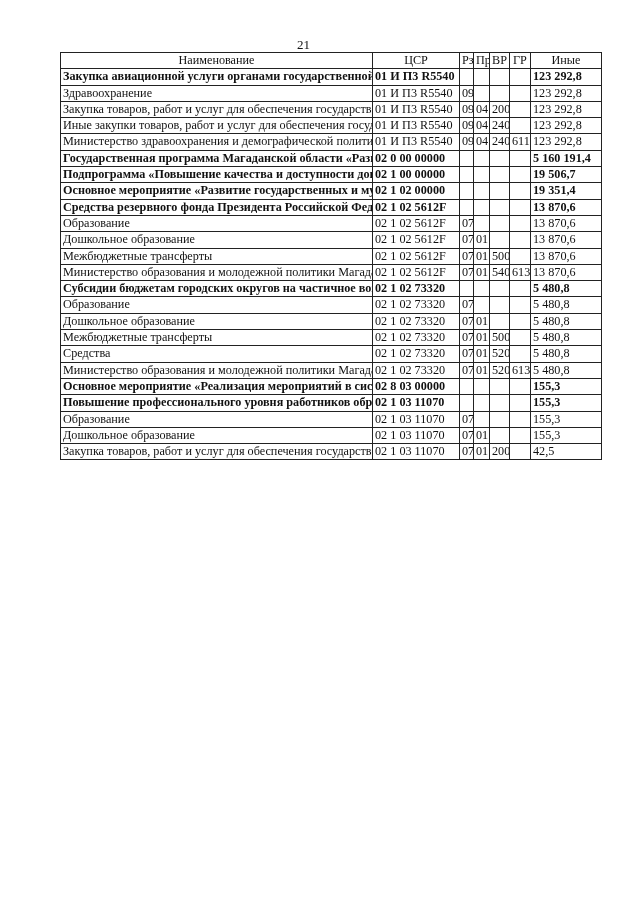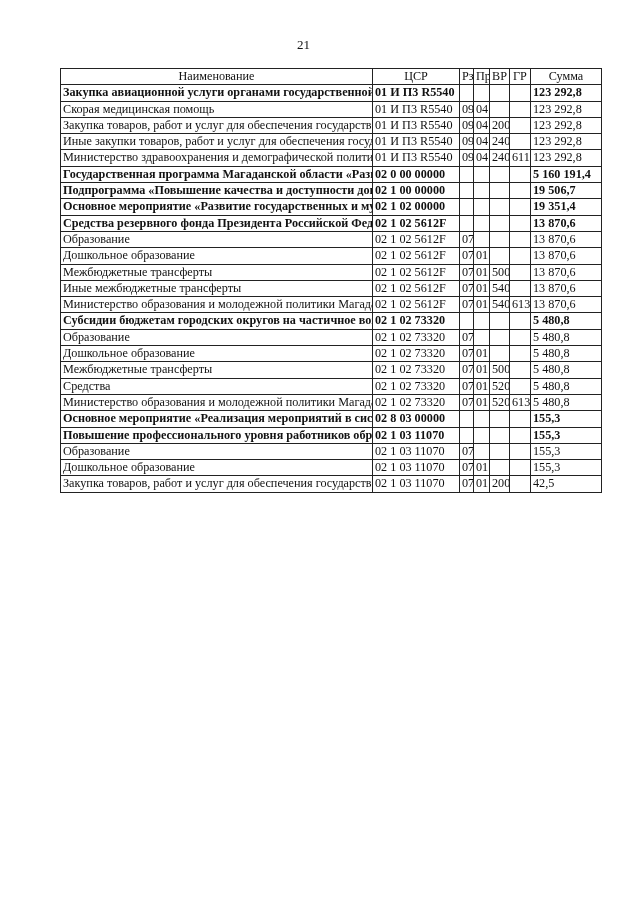--- a/index.html
+++ b/index.html
@@ -1,19 +1,19 @@
 <!DOCTYPE html>
 <html><head>
 <meta charset="utf-8">
 <style>
   html, body { margin: 0; padding: 0; background: #ffffff; }
   body { width: 640px; height: 905px; position: relative; overflow: hidden;
          font-family: "Liberation Serif", "DejaVu Serif", serif; color: #111; }
   .page-num { position: absolute; top: 37px; left: 0; width: 607px; text-align: center; font-size: 13px; }
-  table.budget { position: absolute; top: 68px; left: 60px; width: 541px;
+  table.budget { position: absolute; top: 52px; left: 60px; width: 541px;
                  border-collapse: collapse; table-layout: fixed; font-size: 12.2px; line-height: 15.3px; }
   table.budget td, table.budget th { border: 1px solid #222; padding: 0 2px; vertical-align: bottom; overflow: hidden; white-space: nowrap; }
   table.budget th { font-weight: normal; text-align: center; vertical-align: middle; height: 15px; }
   td.name { white-space: normal; text-align: justify; text-align-last: left; }
   td.csr { padding-left: 2px; margin-left: 32px; }
   td.small { padding: 0 1px; }
   td.sum { text-align: left; }
   tr.bold td { font-weight: bold; }
 </style>
 </head>
@@ -32,38 +32,38 @@
     <col style="width:71px">
   </colgroup>
   <thead>
     <tr>
       <th>Наименование</th>
       <th>ЦСР</th>
       <th class="small">Рз</th>
       <th class="small">Пр</th>
       <th class="small">ВР</th>
       <th class="small">ГР</th>
-      <th>Сумма</th>
+      <th>Иные</th>
     </tr>
   </thead>
   <tbody id="tbody">
       <tr class="bold">
         <td class="name">Закупка авиационной услуги органами государственной власти субъектов Российской Федерации для оказания медицинской помощи с применением авиации</td>
         <td class="csr">01 И П3 R5540</td>
         <td class="small"></td>
         <td class="small"></td>
         <td class="small"></td>
         <td class="small"></td>
         <td class="sum">123 292,8</td>
       </tr>
       <tr>
-        <td class="name">Скорая медицинская помощь</td>
-        <td class="csr">01 И П3 R5540</td>
-        <td class="small">09</td>
-        <td class="small">04</td>
+        <td class="name">Здравоохранение</td>
+        <td class="csr">01 И П3 R5540</td>
+        <td class="small">09</td>
+        <td class="small"></td>
         <td class="small"></td>
         <td class="small"></td>
         <td class="sum">123 292,8</td>
       </tr>
       <tr>
         <td class="name">Закупка товаров, работ и услуг для обеспечения государственных (муниципальных) нужд</td>
         <td class="csr">01 И П3 R5540</td>
         <td class="small">09</td>
         <td class="small">04</td>
         <td class="small">200</td>
@@ -141,29 +141,20 @@
         <td class="small"></td>
         <td class="small"></td>
         <td class="sum">13 870,6</td>
       </tr>
       <tr>
         <td class="name">Межбюджетные трансферты</td>
         <td class="csr">02 1 02 5612F</td>
         <td class="small">07</td>
         <td class="small">01</td>
         <td class="small">500</td>
-        <td class="small"></td>
-        <td class="sum">13 870,6</td>
-      </tr>
-      <tr>
-        <td class="name">Иные межбюджетные трансферты</td>
-        <td class="csr">02 1 02 5612F</td>
-        <td class="small">07</td>
-        <td class="small">01</td>
-        <td class="small">540</td>
         <td class="small"></td>
         <td class="sum">13 870,6</td>
       </tr>
       <tr>
         <td class="name">Министерство образования и молодежной политики Магаданской области</td>
         <td class="csr">02 1 02 5612F</td>
         <td class="small">07</td>
         <td class="small">01</td>
         <td class="small">540</td>
         <td class="small">613</td>

